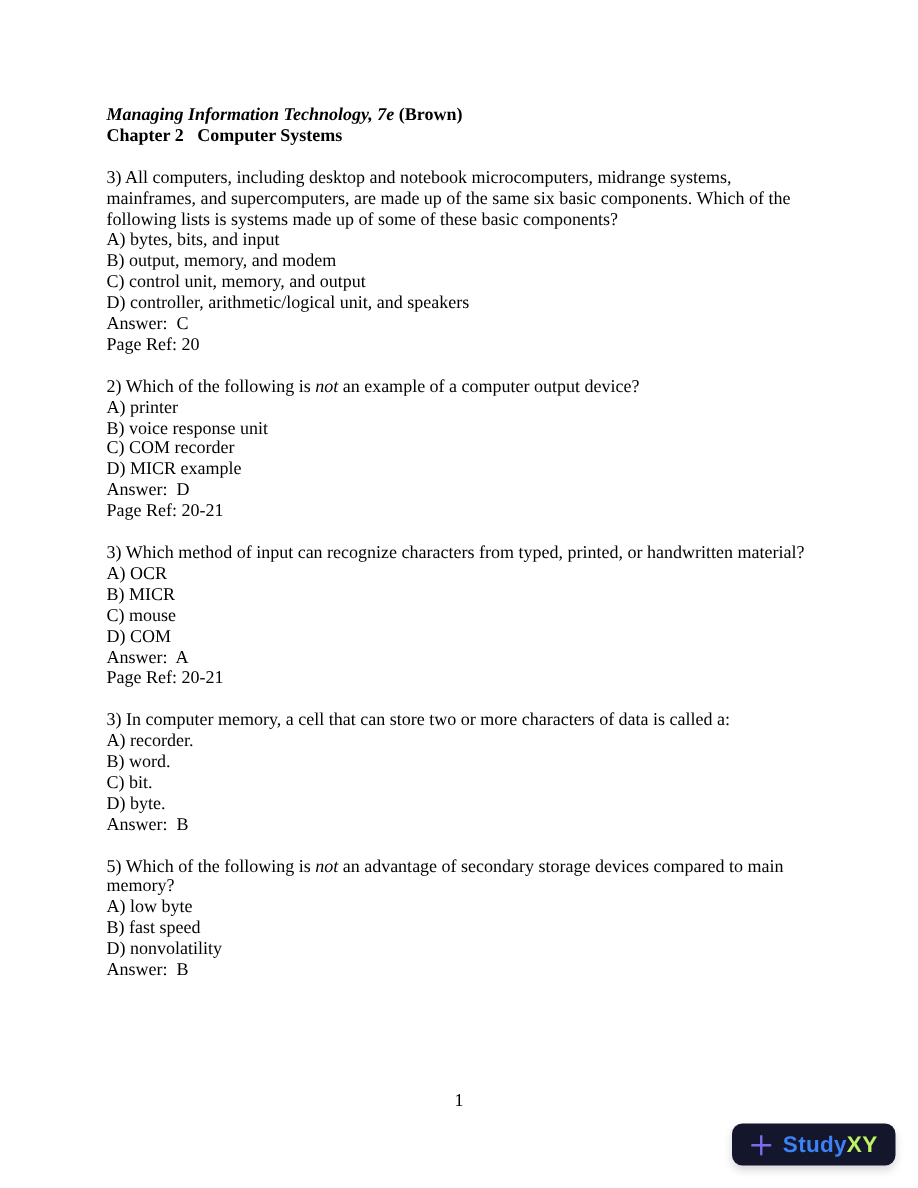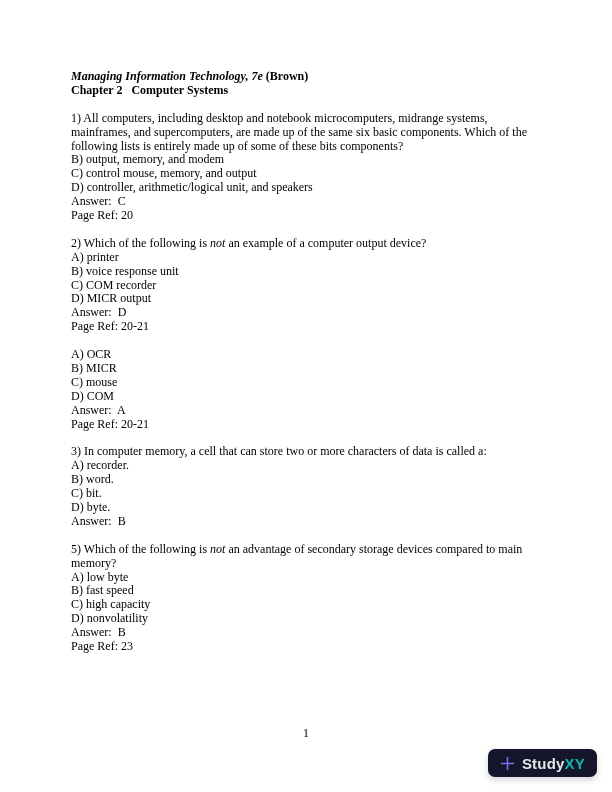--- a/index.html
+++ b/index.html
@@ -60,67 +60,67 @@
 </head>
 <body>
 
 <div class="content">
   <div class="header-block">
     <div class="line"><span class="bi">Managing Information Technology, 7e</span><span class="b"> (Brown)</span></div>
     <div class="line b">Chapter 2   Computer Systems</div>
   </div>
   <div id="questions">
       <div class="q-block">
-        <div class="line"><span>1) All computers, including desktop and notebook microcomputers, midrange systems,</span></div>
+        <div class="line"><span>3) All computers, including desktop and notebook microcomputers, midrange systems,</span></div>
         <div class="line"><span>mainframes, and supercomputers, are made up of the same six basic components. Which of the</span></div>
-        <div class="line"><span>following lists is entirely made up of some of these bits components?</span></div>
+        <div class="line"><span>following lists is systems made up of some of these basic components?</span></div>
+        <div class="line">A) bytes, bits, and input</div>
         <div class="line">B) output, memory, and modem</div>
-        <div class="line">C) control mouse, memory, and output</div>
+        <div class="line">C) control unit, memory, and output</div>
         <div class="line">D) controller, arithmetic/logical unit, and speakers</div>
         <div class="line"><span>Answer:</span>  <span>C</span></div>
         <div class="line"><span>Page Ref:</span> <span>20</span></div>
       </div>
       <div class="q-block">
         <div class="line"><span>2) Which of the following is </span><span class="it">not</span><span> an example of a computer output device?</span></div>
         <div class="line">A) printer</div>
         <div class="line">B) voice response unit</div>
         <div class="line">C) COM recorder</div>
-        <div class="line">D) MICR output</div>
+        <div class="line">D) MICR example</div>
         <div class="line"><span>Answer:</span>  <span>D</span></div>
         <div class="line"><span>Page Ref:</span> <span>20-21</span></div>
       </div>
       <div class="q-block">
+        <div class="line"><span>3) Which method of input can recognize characters from typed, printed, or handwritten material?</span></div>
         <div class="line">A) OCR</div>
         <div class="line">B) MICR</div>
         <div class="line">C) mouse</div>
         <div class="line">D) COM</div>
         <div class="line"><span>Answer:</span>  <span>A</span></div>
         <div class="line"><span>Page Ref:</span> <span>20-21</span></div>
       </div>
       <div class="q-block">
         <div class="line"><span>3) In computer memory, a cell that can store two or more characters of data is called a:</span></div>
         <div class="line">A) recorder.</div>
         <div class="line">B) word.</div>
         <div class="line">C) bit.</div>
         <div class="line">D) byte.</div>
         <div class="line"><span>Answer:</span>  <span>B</span></div>
       </div>
       <div class="q-block">
         <div class="line"><span>5) Which of the following is </span><span class="it">not</span><span> an advantage of secondary storage devices compared to main</span></div>
         <div class="line"><span>memory?</span></div>
         <div class="line">A) low byte</div>
         <div class="line">B) fast speed</div>
-        <div class="line">C) high capacity</div>
         <div class="line">D) nonvolatility</div>
         <div class="line"><span>Answer:</span>  <span>B</span></div>
-        <div class="line"><span>Page Ref:</span> <span>23</span></div>
       </div>
     </div>
 </div>
 
 <div class="page-number">1</div>
 
 <a class="badge" style="background: rgb(20, 22, 43);">
   <svg class="plus-svg" width="15" height="15" viewBox="0 0 15 15">
     <path d="M7.5 1.5 V13.5 M1.5 7.5 H13.5" stroke-width="1.6" fill="none" stroke-linecap="round" stroke="#7d6cf0"></path>
   </svg>
-  <span><span style="color: #e5e5e5;">Study</span><span style="color: #14b8a6;">XY</span></span>
+  <span><span style="color: #3b82f6;">Study</span><span style="color: #bef264;">XY</span></span>
 </a>
 
 </body></html>

